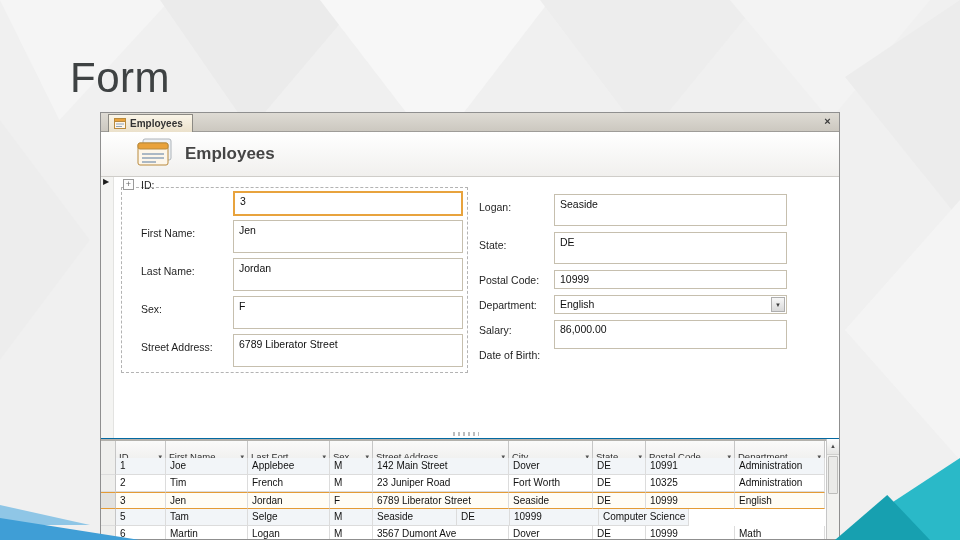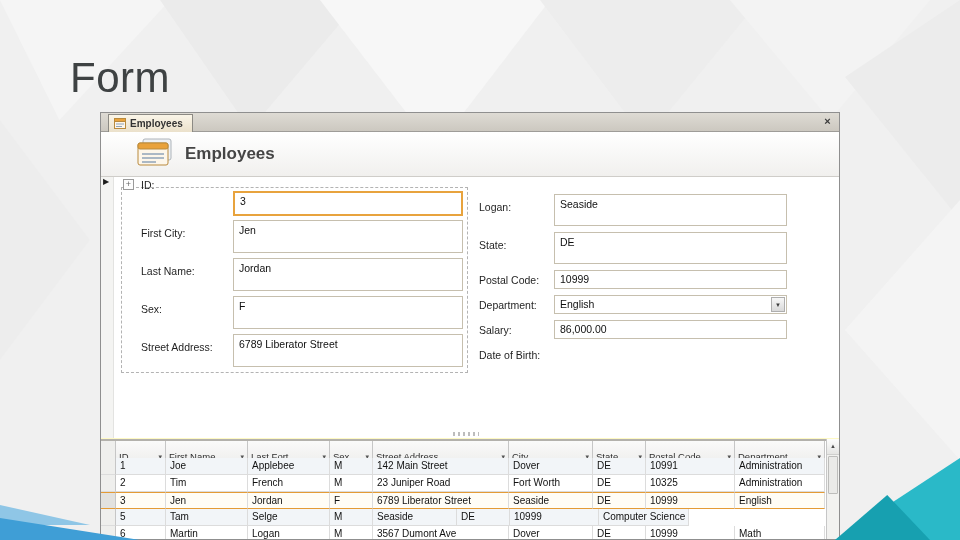--- a/index.html
+++ b/index.html
@@ -13,21 +13,21 @@
 
   
   .slide-title {
     position:absolute; left:70px; top:54px; z-index:1;
     font-size:42px; font-weight:400; color:#3e4243; letter-spacing:0.5px;
   }
 
   
   .window {
     position:absolute; left:100px; top:112px; width:740px; height:428px;
-    background:#fef9c3; border:1px solid #8f8f8f; overflow:hidden; z-index:2;
+    background:#0369a1; border:1px solid #8f8f8f; overflow:hidden; z-index:2;
   }
 
   
   .tabbar {
     position:absolute; left:0; top:0; right:0; height:19px;
     background:linear-gradient(#dedbd4,#ccc8c0);
     border-bottom:1px solid #9e9c98;
   }
   .tab {
     position:absolute; left:7px; top:1px; height:18px;
@@ -84,21 +84,21 @@
   }
   .lfl0{left:40px;top:2px}  .lfi0{left:132px;top:14px;width:230px;height:25px}
   .lfl1{left:40px;top:50px}  .lfi1{left:132px;top:43px;width:230px;height:33px}
   .lfl2{left:40px;top:88px}  .lfi2{left:132px;top:81px;width:230px;height:33px}
   .lfl3{left:40px;top:126px} .lfi3{left:132px;top:119px;width:230px;height:33px}
   .lfl4{left:40px;top:164px} .lfi4{left:132px;top:157px;width:230px;height:33px}
   .rfl0{left:378px;top:24px}  .rfi0{left:453px;top:17px;width:233px;height:32px}
   .rfl1{left:378px;top:62px}  .rfi1{left:453px;top:55px;width:233px;height:32px}
   .rfl2{left:378px;top:97px}  .rfi2{left:453px;top:93px;width:233px;height:19px}
   .rfl3{left:378px;top:122px} .rfi3{left:453px;top:118px;width:233px;height:19px}
-  .rfl4{left:378px;top:147px} .rfi4{left:453px;top:143px;width:233px;height:19px}
+  .rfl4{left:378px;top:147px} .rfi4{left:453px;top:143px;width:233px;height:29px}
   .rfl5{left:378px;top:172px} .rfi5{left:453px;top:168px;width:233px;height:19px}
   .splitter-grip {
     position:absolute; left:352px; bottom:2px; width:26px; height:4px;
     background:repeating-linear-gradient(90deg,#bdbdbd 0 2px,transparent 2px 5px);
   }
 
   
   .datasheet {
     position:absolute; left:0; top:326px; right:0; bottom:0;
     border-top:2px solid #b3b1ac; background:#fff; font-size:10px; color:#111;
@@ -189,21 +189,21 @@
 
   <div class="formarea">
     <div class="recbar">
       <div class="recarrow">▶</div>
     </div>
     <div class="layout-outline"></div>
     <div class="layout-handle">+</div>
 
     <div class="field-label lfl0">ID:</div>
     <div class="field-input lfi0 focused">3</div>
-    <div class="field-label lfl1">First City:</div>
+    <div class="field-label lfl1">First Name:</div>
     <div class="field-input lfi1 tall">Jen</div>
     <div class="field-label lfl2">Last Name:</div>
     <div class="field-input lfi2 tall">Jordan</div>
     <div class="field-label lfl3">Sex:</div>
     <div class="field-input lfi3 tall">F</div>
     <div class="field-label lfl4">Street Address:</div>
     <div class="field-input lfi4 tall">6789 Liberator Street</div>
 
     <div class="field-label rfl0">Logan:</div>
     <div class="field-input rfi0 tall">Seaside</div>

